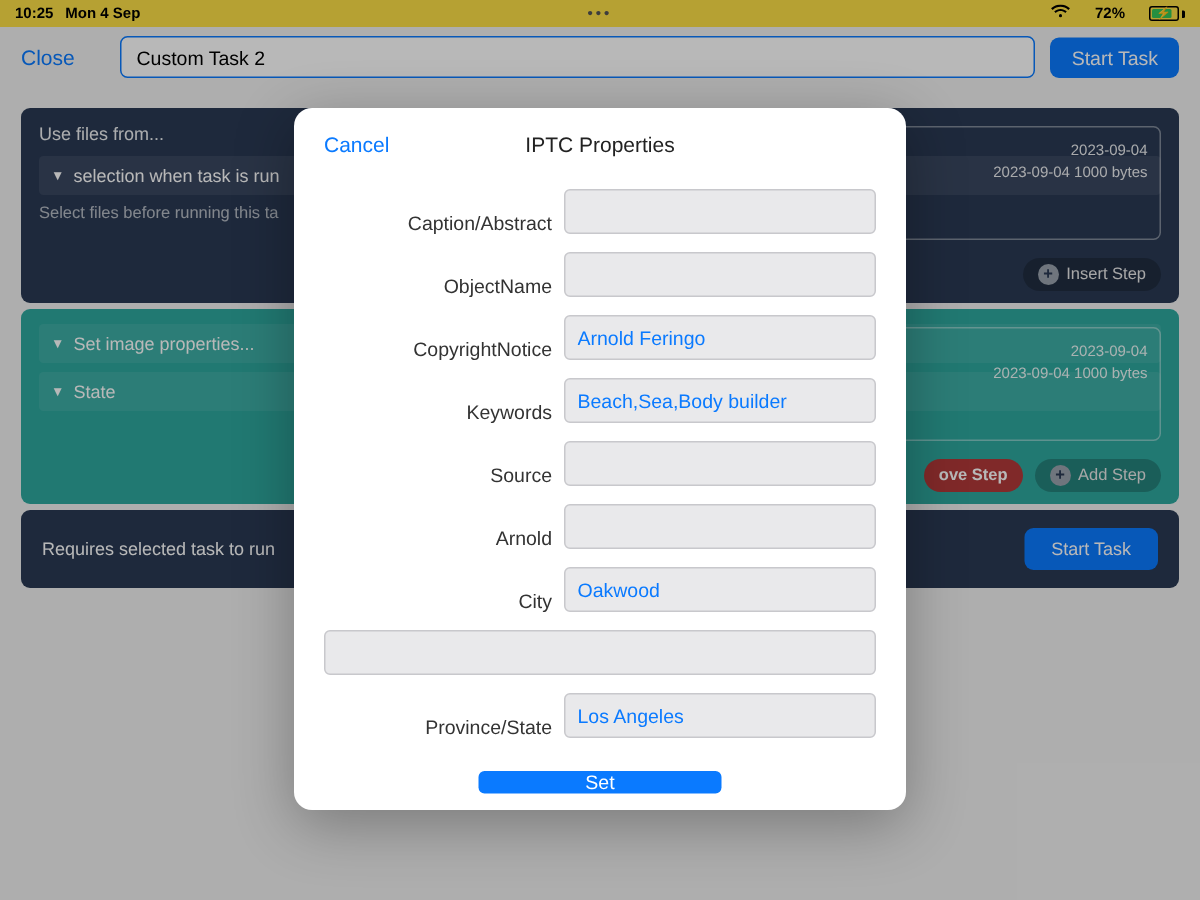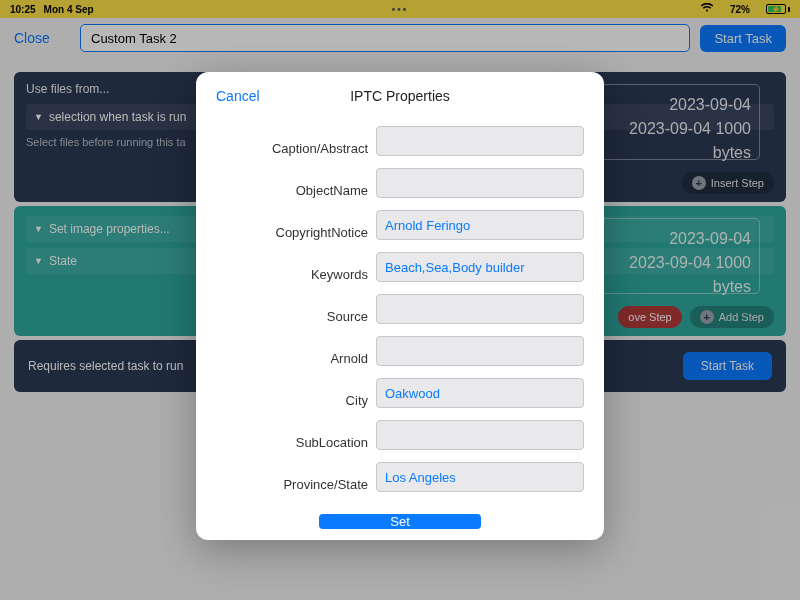--- a/index.html
+++ b/index.html
@@ -27,25 +27,25 @@
 
 .content { padding: 14px; display: flex; flex-direction: column; gap: 4px; }
 .panel { border-radius: 6px; padding: 10px 12px; color: #fff; position: relative; }
 .panel-dark { background: #2a3a54; }
 .panel-teal { background: #2fa89f; }
 .panel-footer { background: #2a3a54; display: flex; align-items: center; justify-content: space-between; padding: 12px 14px; }
 .panel-title { font-size: 12px; opacity: 0.92; margin-bottom: 8px; }
 .drop-row { background: rgba(255,255,255,0.07); padding: 6px 8px; font-size: 12px; border-radius: 3px; margin-bottom: 6px; display: flex; align-items: center; gap: 6px; }
 .tri { font-size: 9px; }
 .hint { font-size: 11px; opacity: 0.65; }
-.info-box { position: absolute; right: 26px; top: 12px; bottom: 42px; width: 180px; border: 1px solid rgba(255,255,255,0.45); border-radius: 5px; padding: 8px; font-size: 16px; text-align: right; opacity: 0.9; }
+.info-box { position: absolute; right: 12px; top: 12px; bottom: 42px; width: 180px; border: 1px solid rgba(255,255,255,0.45); border-radius: 5px; padding: 8px; font-size: 10px; text-align: right; opacity: 0.9; }
 .info-box div { line-height: 1.5; }
 .panel-actions { position: absolute; right: 12px; bottom: 8px; display: flex; gap: 8px; }
 .chip { background: rgba(0,0,0,0.22); color: #e8e8e8; font-size: 11px; border-radius: 12px; padding: 4px 10px; display: flex; align-items: center; gap: 5px; }
-.chip-red { background: #b23a3a; color: #fff; }
+.chip-red { background: #b23a3a; color: #fff; font-weight: bold; }
 .circ-icon { width: 14px; height: 14px; border-radius: 50%; background: #9aa3ad; display: inline-flex; align-items: center; justify-content: center; font-size: 11px; color: #2a3a54; font-weight: bold; line-height: 1; }
 .footer-start { background: #0a7aff; color: #fff; border: none; border-radius: 6px; padding: 7px 18px; font-size: 12px; }
 
 
 .modal { position: absolute; left: 196px; top: 72px; width: 408px; height: 468px; background: #fff; border-radius: 12px; z-index: 20; box-shadow: 0 10px 40px rgba(0,0,0,0.3); padding: 16px 20px; display: flex; flex-direction: column; }
 .modal-head { display: flex; align-items: center; margin-bottom: 22px; position: relative; }
 .modal-cancel { color: #0a7aff; font-size: 14px; background: none; border: none; position: absolute; left: 0; }
 .modal-title { font-size: 14px; font-weight: 500; color: #222; width: 100%; text-align: center; }
 .form { flex: 1; }
 .form-row { display: flex; align-items: flex-end; margin-bottom: 12px; }
@@ -167,21 +167,20 @@
       </div>
       <div class="form-row">
         <div class="form-label">Arnold</div>
         <input class="form-input" style="">
       </div>
       <div class="form-row">
         <div class="form-label">City</div>
         <input class="form-input has-value" value="Oakwood" style="">
       </div>
       <div class="form-row">
-        <div class="form-label">SubLocation</div>
         <input class="form-input" style="">
       </div>
       <div class="form-row">
         <div class="form-label">Province/State</div>
         <input class="form-input has-value" value="Los Angeles" style="">
       </div>
     </div>
   <button class="modal-set">Set</button>
 </div>
 

